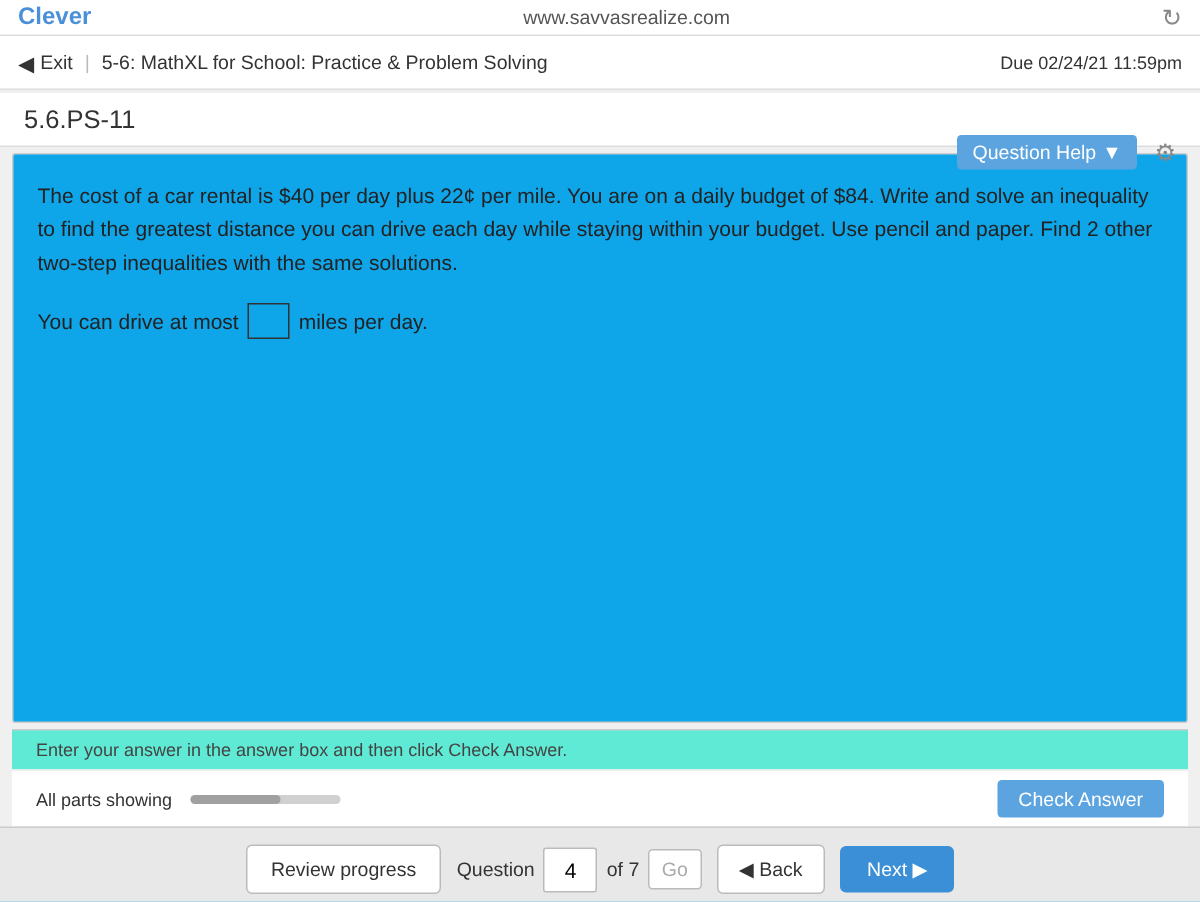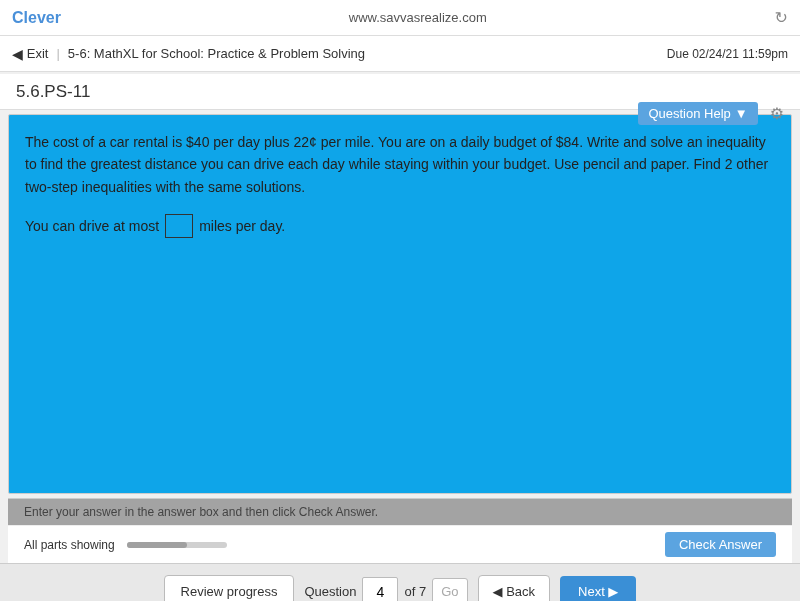--- a/index.html
+++ b/index.html
@@ -8,21 +8,21 @@
       background: #f0f0f0;
       width: 800px;
       height: 601px;
       overflow: hidden;
       position: relative;
     }
 
     
     .top-bar {
       background: white;
-      height: 36px;
+      height: 24px;
       display: flex;
       align-items: center;
       justify-content: space-between;
       padding: 0 12px;
       border-bottom: 1px solid #ddd;
     }
     .clever-logo {
       color: #4a90d9;
       font-weight: bold;
       font-size: 16px;
@@ -138,21 +138,21 @@
     }
     .answer-box {
       width: 28px;
       height: 24px;
       border: 1px solid #333;
       display: inline-block;
     }
 
     
     .instruction-bar {
-      background: #a3a3a3;
+      background: #5eead4;
       border-top: 1px solid #ccc;
       padding: 6px 16px;
       font-size: 12px;
       color: #444;
       margin: 0 8px;
     }
 
     
     .progress-bar-area {
       background: white;

